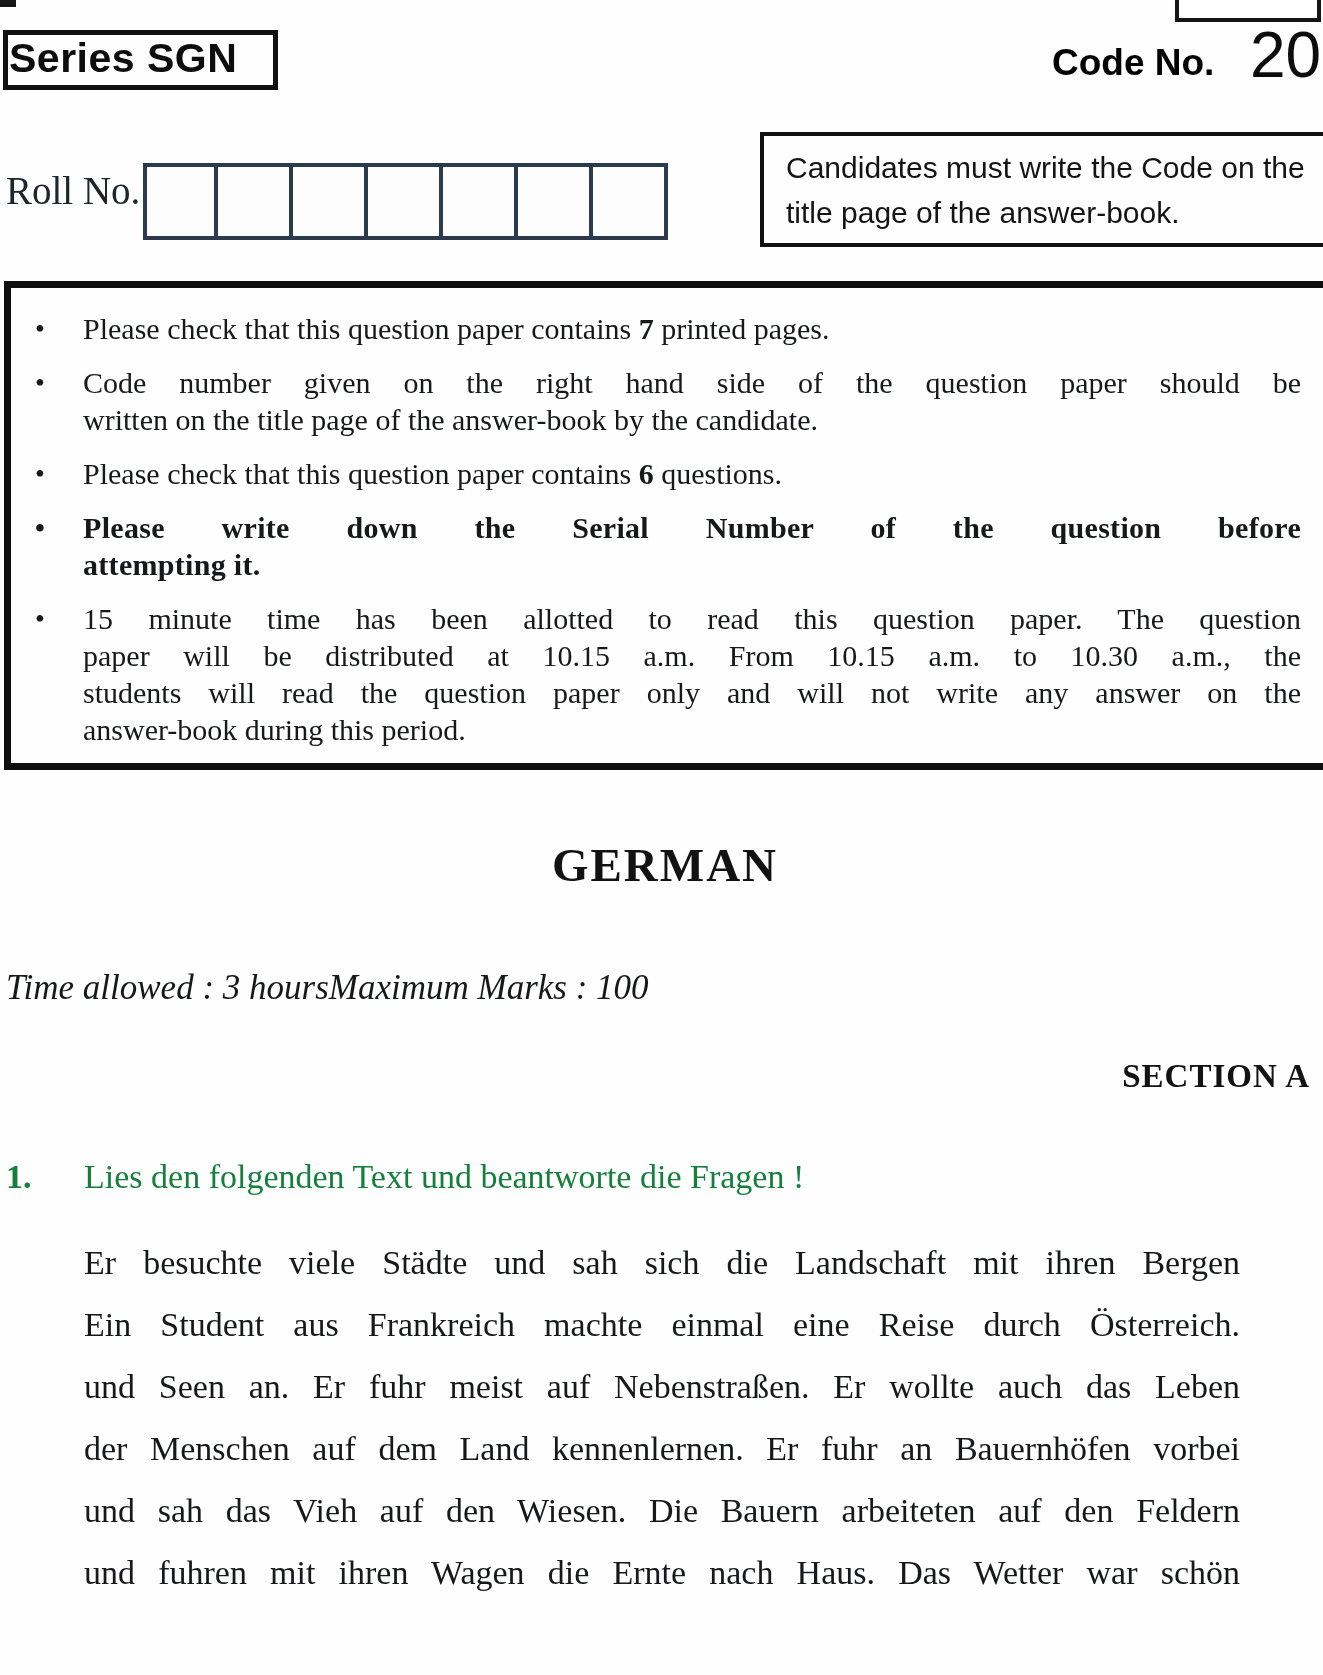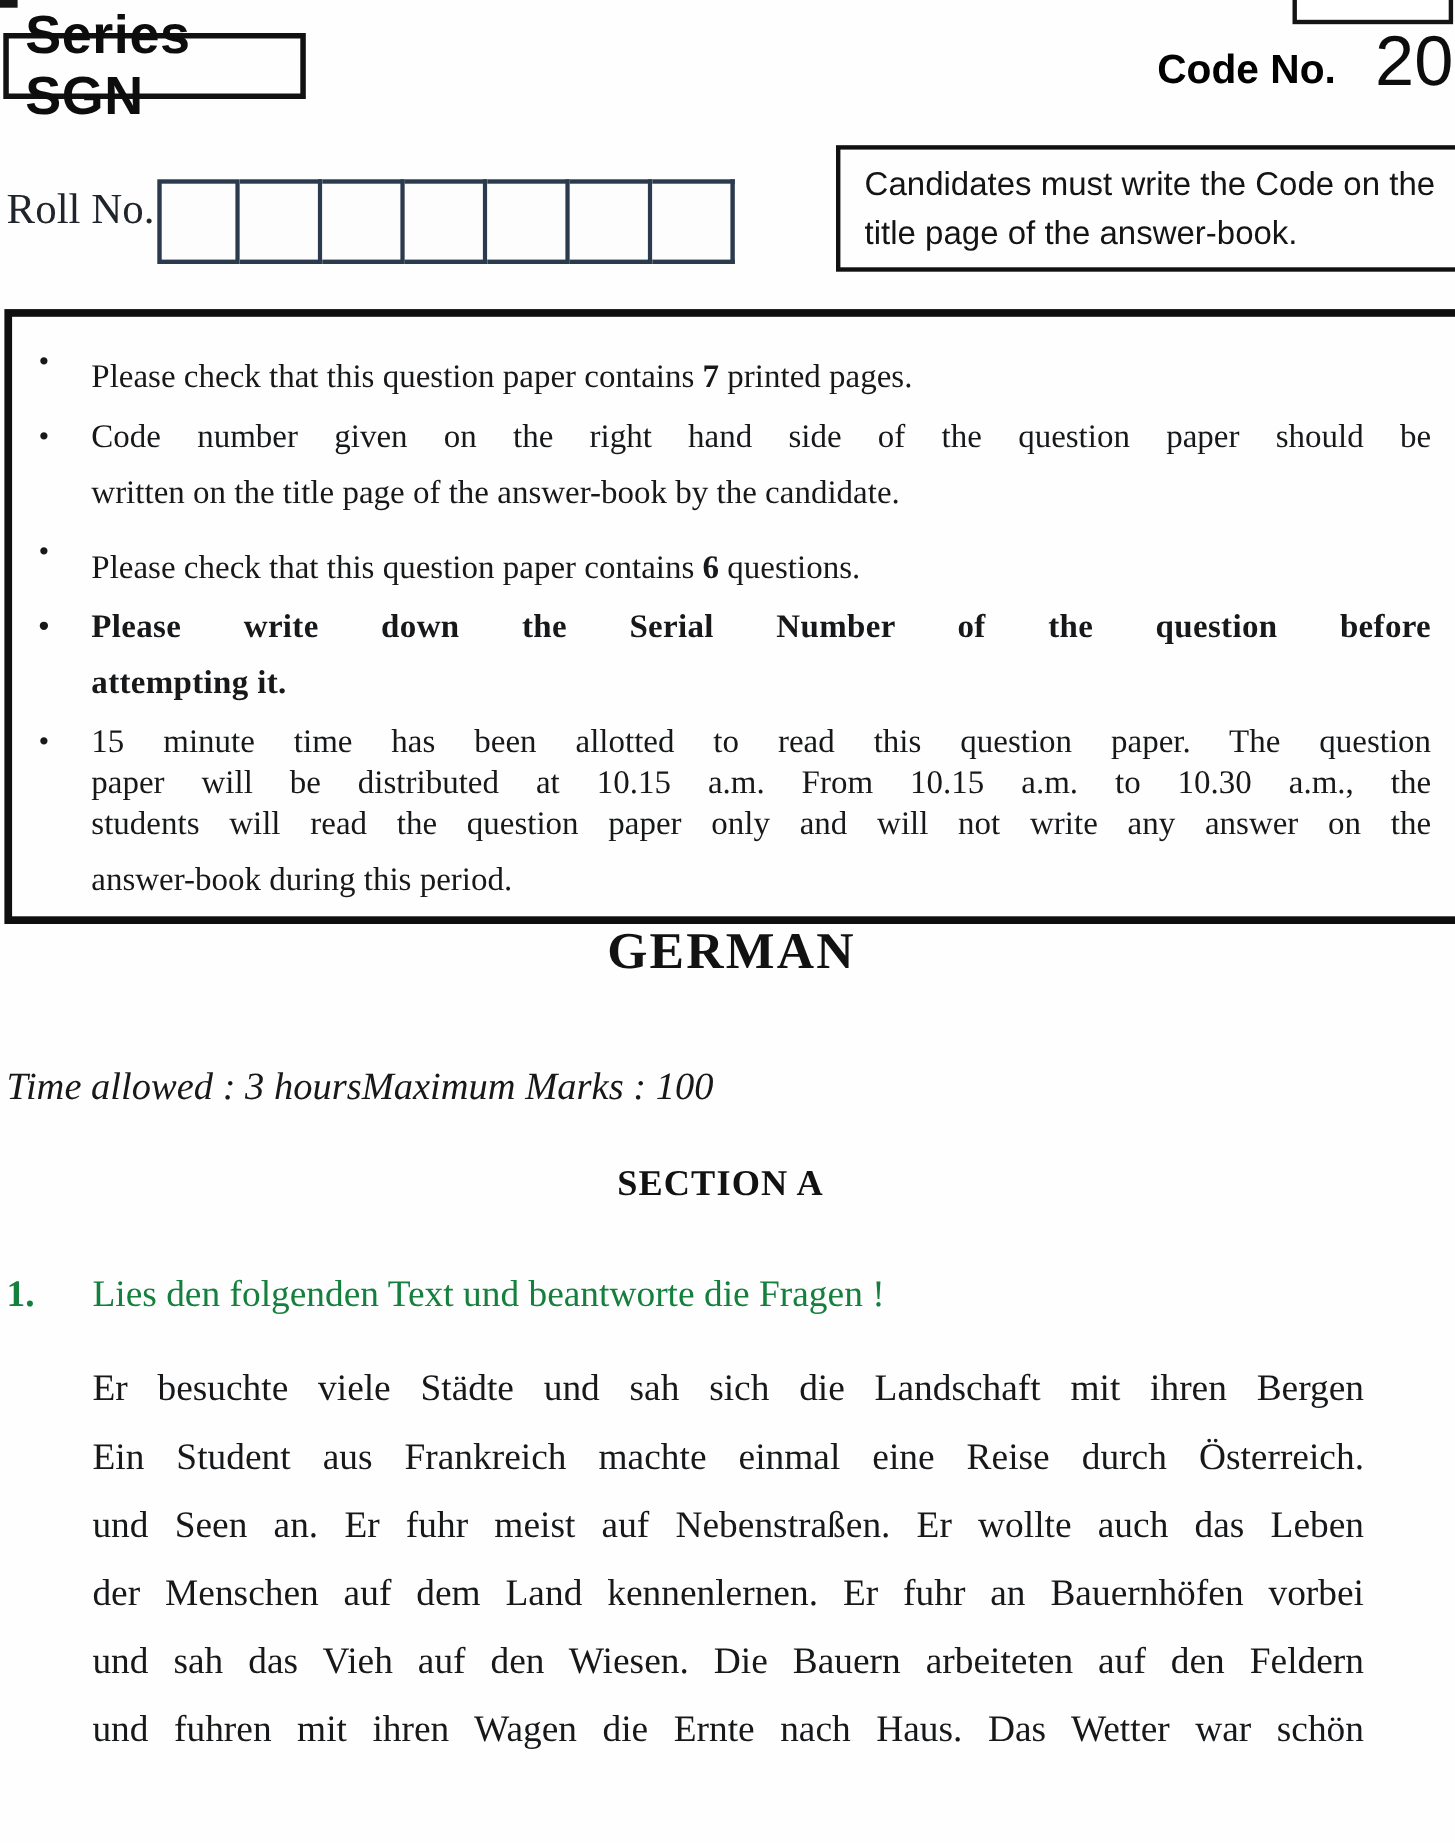--- a/index.html
+++ b/index.html
@@ -13,22 +13,22 @@
     font-family:"Liberation Serif",serif;
   }
   
   .corner-mark{position:absolute;left:0;top:0;width:16px;height:7px;background:#161616;}
 
   
   .partial-box{position:absolute;left:1175px;top:-32px;width:138px;height:46px;border:4px solid #141414;background:#fff;}
 
   .series-box{
     position:absolute;left:3px;top:30px;width:275px;height:60px;box-sizing:border-box;
-    border:5px solid #111;display:flex;align-items:center;padding-left:15px;
-    font-family:"Liberation Sans",sans-serif;font-weight:bold;font-size:49px;letter-spacing:.5px;color:#0d0d0d;
+    border:5px solid #111;display:flex;align-items:flex-start;padding-left:1px;
+    font-family:"Liberation Sans",sans-serif;font-weight:bold;font-size:41px;letter-spacing:.5px;color:#0d0d0d;
   }
   .code-label{
     position:absolute;left:1052px;top:42px;
     font-family:"Liberation Sans",sans-serif;font-weight:bold;font-size:37px;color:#000000;
   }
   .code-value{
     position:absolute;left:1250px;top:18px;
     font-family:"Liberation Sans",sans-serif;font-weight:normal;font-size:64px;color:#0d0d0d;
   }
   .roll-label{position:absolute;left:6px;top:168px;font-size:39px;color:#20252b;}
@@ -50,34 +50,34 @@
     position:absolute;left:4px;top:281px;width:1326px;box-sizing:border-box;
     border:7px solid #0f0f0f;padding:22px 20px 15px 18px;
     font-size:30px;color:#17181a;
   }
   .instr-item{display:flex;margin-bottom:17px;}
   .instr-item:last-child{margin-bottom:0;}
   .instr-item.bold{font-weight:bold;letter-spacing:.3px;}
   .instr-bullet{flex:0 0 48px;padding-left:6px;line-height:37px;font-size:28px;}
   .instr-text{flex:1;line-height:37px;padding-right:2px;}
   .jline{text-align:justify;text-align-last:justify;}
-  .nline{text-align:left;margin-top:14px;}
+  .nline{text-align:left;}
 
   .paper-title{
     position:absolute;left:0;top:838px;width:1330px;margin:0;
     text-align:center;font-size:47px;font-weight:bold;letter-spacing:2px;color:#121212;
   }
   .meta-row{
     position:absolute;left:6px;top:968px;width:1300px;
     display:flex;justify-content:flex-start;
     font-style:italic;font-size:35px;color:#17181a;
   }
   .section-heading{
     position:absolute;left:0;top:1058px;width:1310px;
-    text-align:center;font-weight:bold;font-size:33px;letter-spacing:1px;color:#121212;
+    text-align:right;font-weight:bold;font-size:33px;letter-spacing:1px;color:#121212;
   }
   .question-row{position:absolute;left:6px;top:1158px;width:1302px;font-size:34px;color:#15803d;}
   .qnum{font-weight:bold;display:inline-block;width:78px;}
   .passage{position:absolute;left:84px;top:1243px;width:1156px;font-size:34px;color:#17181a;}
   .pline{line-height:40px;margin-bottom:22px;text-align:justify;text-align-last:justify;}
 </style>
 </head>
 <body>
 
 <div class="page">

